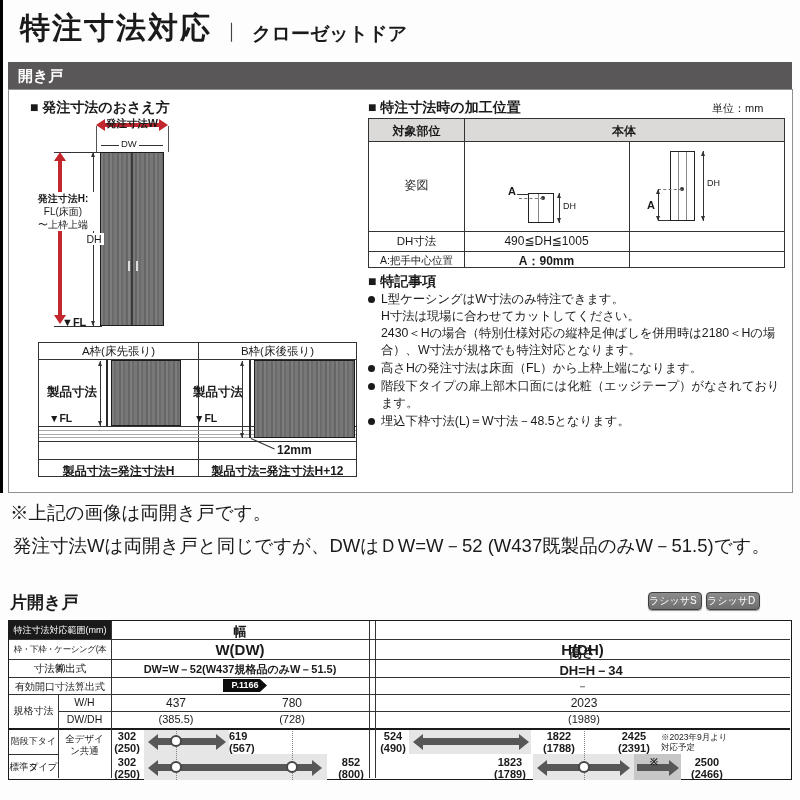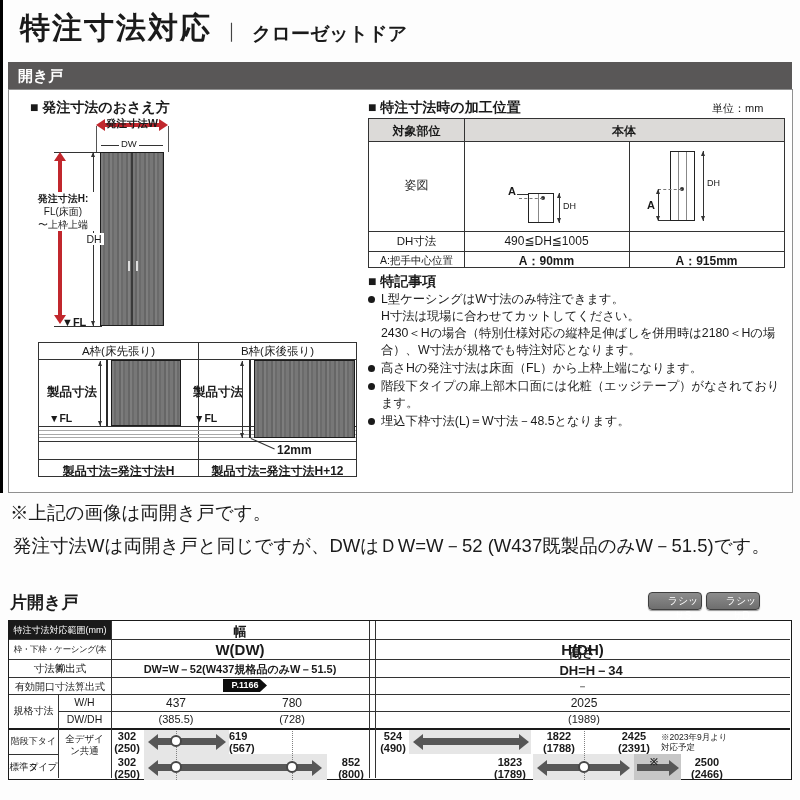--- a/index.html
+++ b/index.html
@@ -47,22 +47,22 @@
   .dim-v::after{content:"";position:absolute;bottom:0;left:-2px;
       border-left:2.5px solid transparent;border-right:2.5px solid transparent;border-top:5px solid #333;}
 
   .wood{background:repeating-linear-gradient(90deg,#7d7d7d 0 2px,#6b6b6b 2px 4px,#777 4px 7px,#666 7px 9px);
         border:1px solid #1d1d1d;box-sizing:border-box;position:absolute;}
   .whitebg{background:#fff;z-index:5;}
   .note-item{display:flex;gap:6px;margin-bottom:1px;}
   .note-bullet{flex:0 0 7px;width:7px;height:7px;border-radius:50%;background:#1a1a1a;margin-top:5px;}
   .note-text{font-size:12.3px;line-height:17px;}
   .btn{position:absolute;width:54px;height:18px;border-radius:4px;background:linear-gradient(#8d8d8d,#6e6e6e);
-       border:1.5px solid #3f3f3f;color:#fff;font-size:10px;line-height:15px;text-align:center;
-       box-sizing:border-box;box-shadow:0 1px 1px rgba(0,0,0,.4);cursor:pointer;padding-left:16px;}
+       border:1.5px solid #3f3f3f;color:#fff;font-size:10px;line-height:15px;text-align:left;
+       box-sizing:border-box;box-shadow:0 1px 1px rgba(0,0,0,.4);cursor:pointer;}
   .badge{position:absolute;background:#0d0d0d;color:#fff;font-size:9px;font-weight:bold;line-height:13px;
        text-align:center;clip-path:polygon(0 0,84% 0,100% 50%,84% 100%,0 100%);}
   .dot{position:absolute;width:4px;height:4px;border-radius:50%;background:#333;}
   .dash-h{position:absolute;height:0;border-top:1px dashed #777;}
 </style>
 </head>
 <body>
 
 <div class="page">
 
@@ -169,21 +169,20 @@
     <div class="dim-v" style="left:334px;top:32px;height:70px;"></div>
     <div class="abs nw" style="left:338px;top:59px;font-size:9px;">DH</div>
 
     <div class="hline" style="left:0;top:112px;width:415px;"></div>
     <div class="abs c" style="left:0;top:115px;width:95px;font-size:11.5px;">DH寸法</div>
     <div class="abs c" style="left:95px;top:115px;width:165px;font-size:12px;">490≦DH≦1005</div>
 
     <div class="hline" style="left:0;top:132px;width:415px;"></div>
     <div class="abs c" style="left:0;top:135px;width:95px;font-size:10.5px;">A:把手中心位置</div>
     <div class="abs b c" style="left:95px;top:134px;width:165px;font-size:12px;">A：90mm</div>
-    <div class="abs b c" style="left:260px;top:134px;width:155px;font-size:12px;">A：915mm</div>
   </div>
 
   <div class="abs b nw" style="left:368px;top:273px;font-size:14px;">■ 特記事項</div>
   <div class="abs" style="left:368px;top:291px;width:414px;">
     <div class="note-item">
       <div class="note-bullet"></div>
       <div class="note-text">
         <div>L型ケーシングはW寸法のみ特注できます。</div>
         <div>H寸法は現場に合わせてカットしてください。</div>
         <div>2430＜Hの場合（特別仕様対応の縦枠足伸ばしを併用時は2180＜Hの場合）、W寸法が規格でも特注対応となります。</div>
@@ -253,21 +252,21 @@
     <div class="abs b c" style="left:366px;top:41px;width:432px;font-size:13px;">DH=H－34</div>
 
     <div class="abs c" style="left:0;top:59px;width:102px;font-size:10px;">有効開口寸法算出式</div>
     <div class="badge" style="left:214px;top:58px;width:44px;height:13px;">P.1166</div>
     <div class="abs c" style="left:366px;top:58px;width:415px;font-size:11px;">－</div>
 
     <div class="abs c" style="left:0;top:73px;width:49px;font-size:10px;line-height:34px;">規格寸法</div>
     <div class="abs c" style="left:49px;top:73px;width:53px;font-size:10.5px;line-height:17px;">W/H</div>
     <div class="abs c" style="left:147px;top:75px;width:40px;font-size:12px;">437</div>
     <div class="abs c" style="left:263px;top:75px;width:40px;font-size:12px;">780</div>
-    <div class="abs c" style="left:555px;top:75px;width:40px;font-size:12px;">2025</div>
+    <div class="abs c" style="left:555px;top:75px;width:40px;font-size:12px;">2023</div>
     <div class="abs c" style="left:49px;top:90px;width:53px;font-size:10.5px;line-height:17px;">DW/DH</div>
     <div class="abs c" style="left:140px;top:92px;width:54px;font-size:11px;">(385.5)</div>
     <div class="abs c" style="left:256px;top:92px;width:54px;font-size:11px;">(728)</div>
     <div class="abs c" style="left:548px;top:92px;width:54px;font-size:11px;">(1989)</div>
 
     <div class="abs c" style="left:0;top:107px;width:49px;font-size:9px;line-height:26px;z-index:4;">階段下タイプ</div>
     <div class="abs c" style="left:0;top:133px;width:49px;font-size:9.5px;line-height:26px;z-index:4;">標準タイプ</div>
     <div class="abs c" style="left:52px;top:112px;width:47px;font-size:9.5px;line-height:12px;z-index:4;">全デザイン共通</div>
 
     <div class="rv" style="left:100px;top:110px;width:36px;">

